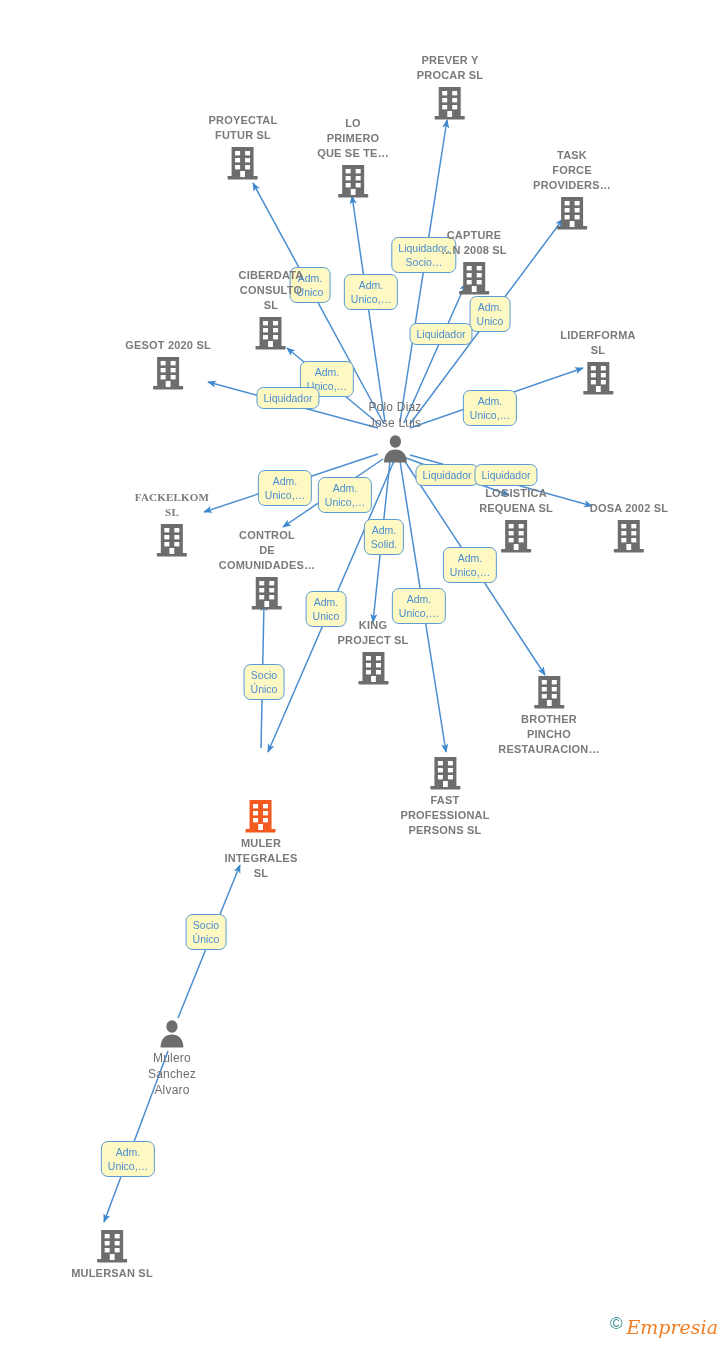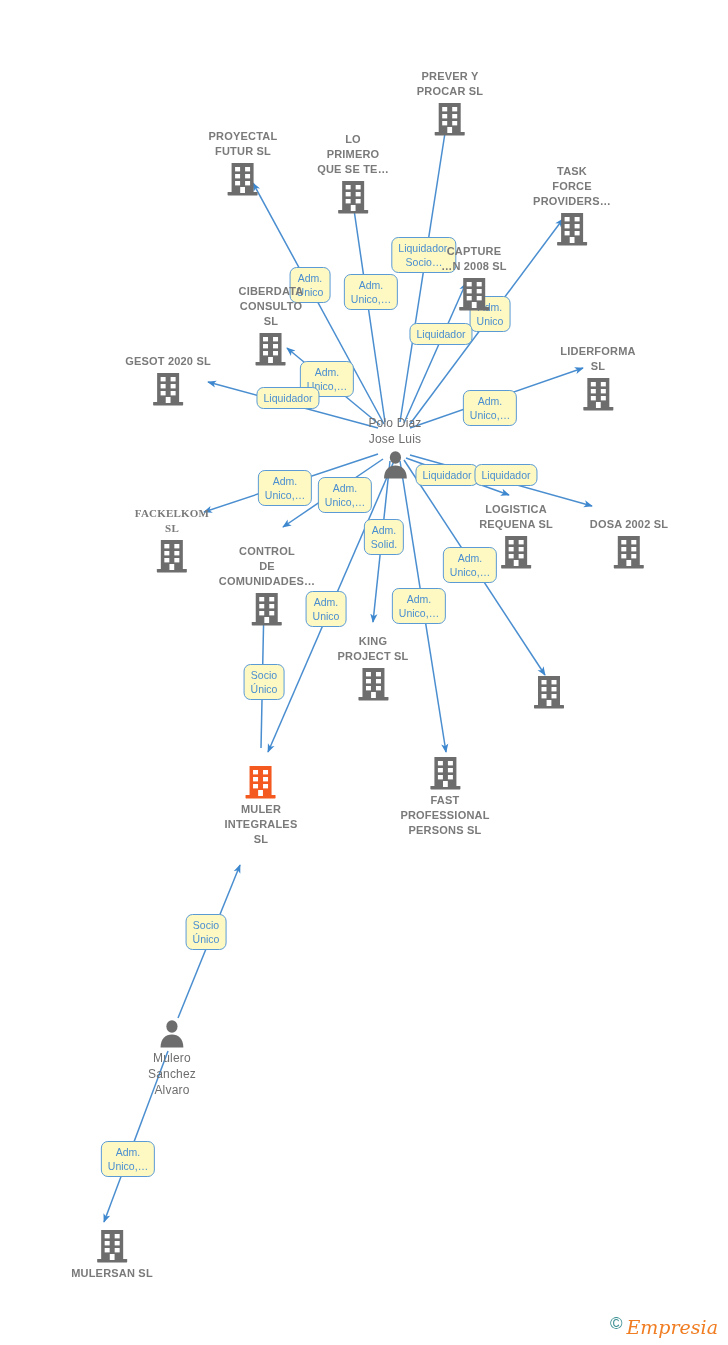--- a/index.html
+++ b/index.html
@@ -13,21 +13,21 @@
 
   
   .node{position:absolute;transform:translate(-50%,0);text-align:center;}
   .node .glyph{display:block;margin:0 auto;}
   .node .cap{
     display:block;margin-top:2px;
     font-size:11px;font-weight:bold;letter-spacing:.2px;
     color:#7a7a7a;line-height:15px;white-space:pre-line;
   }
   .node.person .cap{font-weight:normal;font-size:12px;line-height:16px;color:#6e6e6e;}
-  .node.above .cap{margin-top:16px;margin-bottom:2px;}
+  .node.above .cap{margin-top:0;margin-bottom:2px;}
   .person{fill:#6d6d6d;}
 
   
   .rel{
     position:absolute;transform:translate(-50%,-50%);
     box-sizing:border-box;
     background:#fef9c3;border:1.4px solid #5b9bd5;border-radius:7px;
     color:#4a8ed0;font-size:10.5px;line-height:14px;
     padding:3px 6px;text-align:center;white-space:pre-line;
     box-shadow:0 0 0 0 rgba(0,0,0,0);
@@ -334,39 +334,41 @@
             </g>
             <g fill="#ffffff">
               <rect x="9.5" y="6" width="5" height="4.4"></rect>
               <rect x="19.5" y="6" width="5" height="4.4"></rect>
               <rect x="9.5" y="13" width="5" height="4.4"></rect>
               <rect x="19.5" y="13" width="5" height="4.4"></rect>
               <rect x="9.5" y="20" width="5" height="4.4"></rect>
               <rect x="19.5" y="20" width="5" height="4.4"></rect>
               <rect x="14.6" y="26" width="4.8" height="6"></rect>
             </g>
-          </svg></span></div>
+          </svg></span><span class="cap">BROTHER
+PINCHO
+RESTAURACION…</span></div>
       <div class="node " style="left: 445px; top: 755px;"><span><svg class="glyph" width="34" height="36" viewBox="0 0 34 36" aria-hidden="true">
             <g fill="#6d6d6d">
               <rect x="6" y="2" width="22" height="30"></rect>
               <rect x="2" y="31" width="30" height="3.4" rx="0.6"></rect>
             </g>
             <g fill="#ffffff">
               <rect x="9.5" y="6" width="5" height="4.4"></rect>
               <rect x="19.5" y="6" width="5" height="4.4"></rect>
               <rect x="9.5" y="13" width="5" height="4.4"></rect>
               <rect x="19.5" y="13" width="5" height="4.4"></rect>
               <rect x="9.5" y="20" width="5" height="4.4"></rect>
               <rect x="19.5" y="20" width="5" height="4.4"></rect>
               <rect x="14.6" y="26" width="4.8" height="6"></rect>
             </g>
           </svg></span><span class="cap">FAST
 PROFESSIONAL
 PERSONS  SL</span></div>
-      <div class="node " style="left: 261px; top: 764px;"><span><svg class="glyph" width="34" height="36" viewBox="0 0 34 36" aria-hidden="true">
+      <div class="node " style="left: 261px; top: 798px;"><span><svg class="glyph" width="34" height="36" viewBox="0 0 34 36" aria-hidden="true">
             <g fill="#f4591f">
               <rect x="6" y="2" width="22" height="30"></rect>
               <rect x="2" y="31" width="30" height="3.4" rx="0.6"></rect>
             </g>
             <g fill="#ffffff">
               <rect x="9.5" y="6" width="5" height="4.4"></rect>
               <rect x="19.5" y="6" width="5" height="4.4"></rect>
               <rect x="9.5" y="13" width="5" height="4.4"></rect>
               <rect x="19.5" y="13" width="5" height="4.4"></rect>
               <rect x="9.5" y="20" width="5" height="4.4"></rect>

